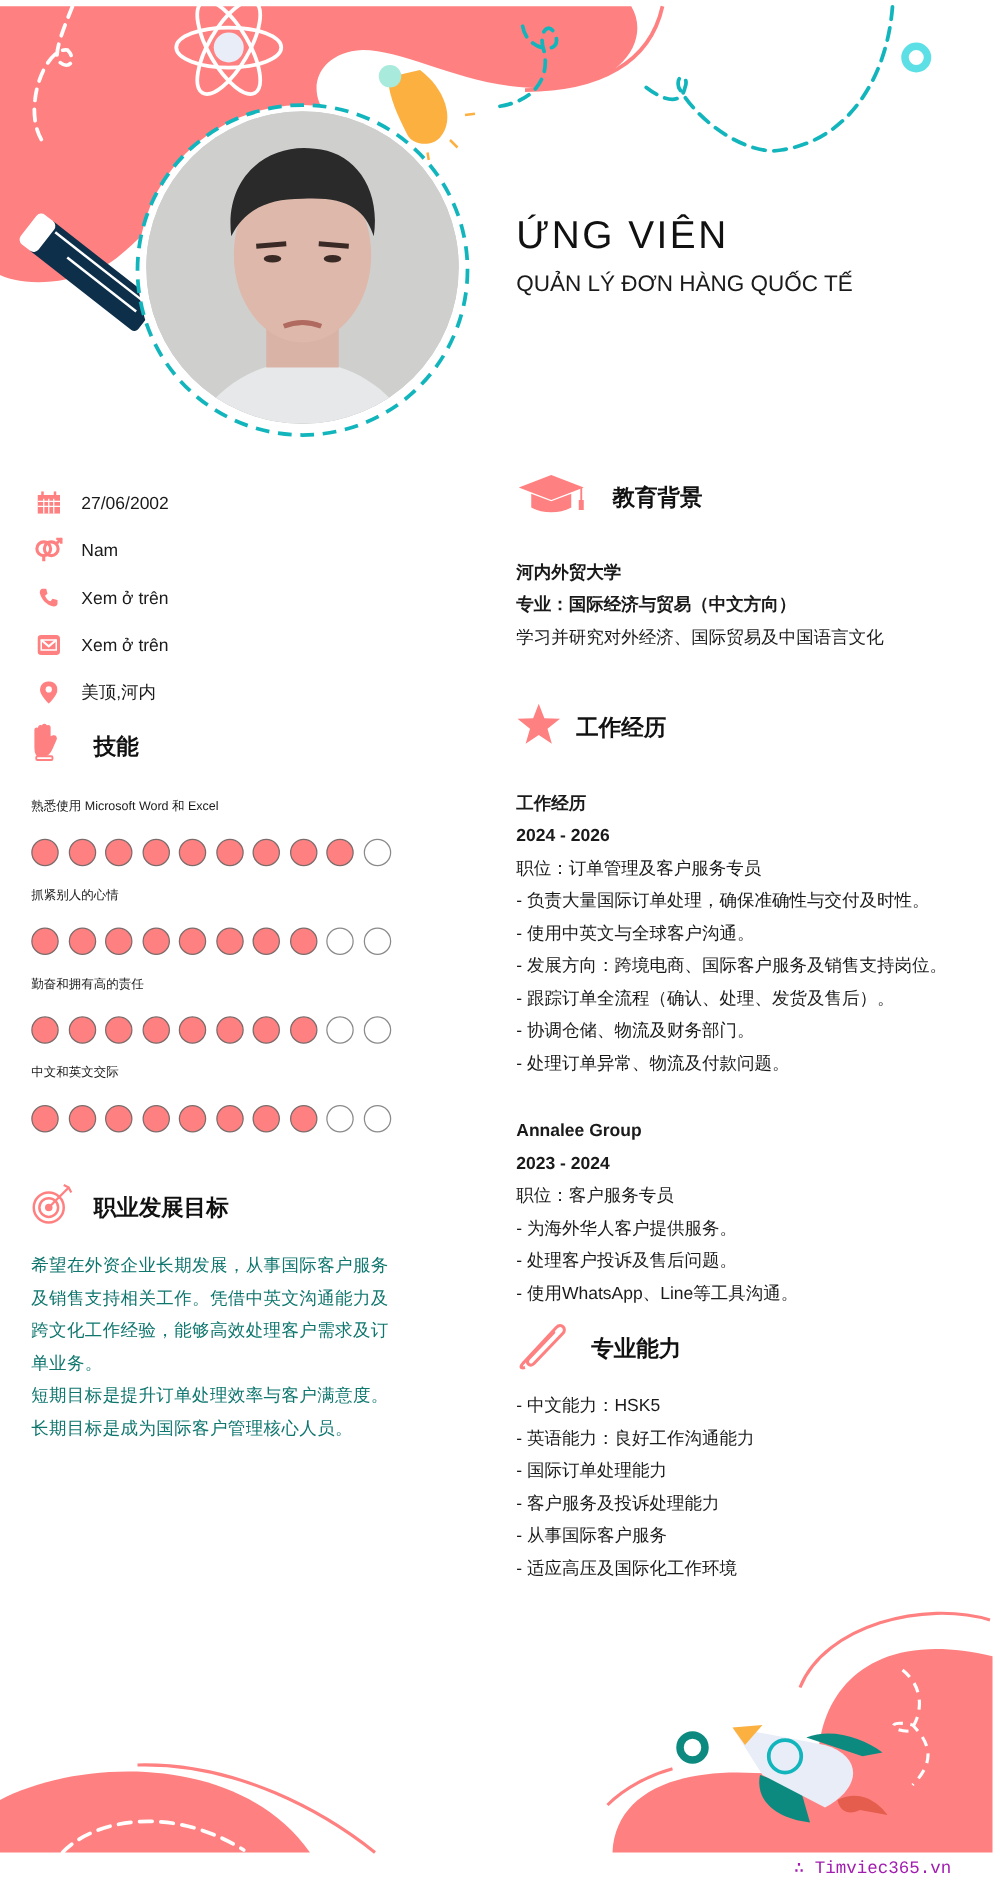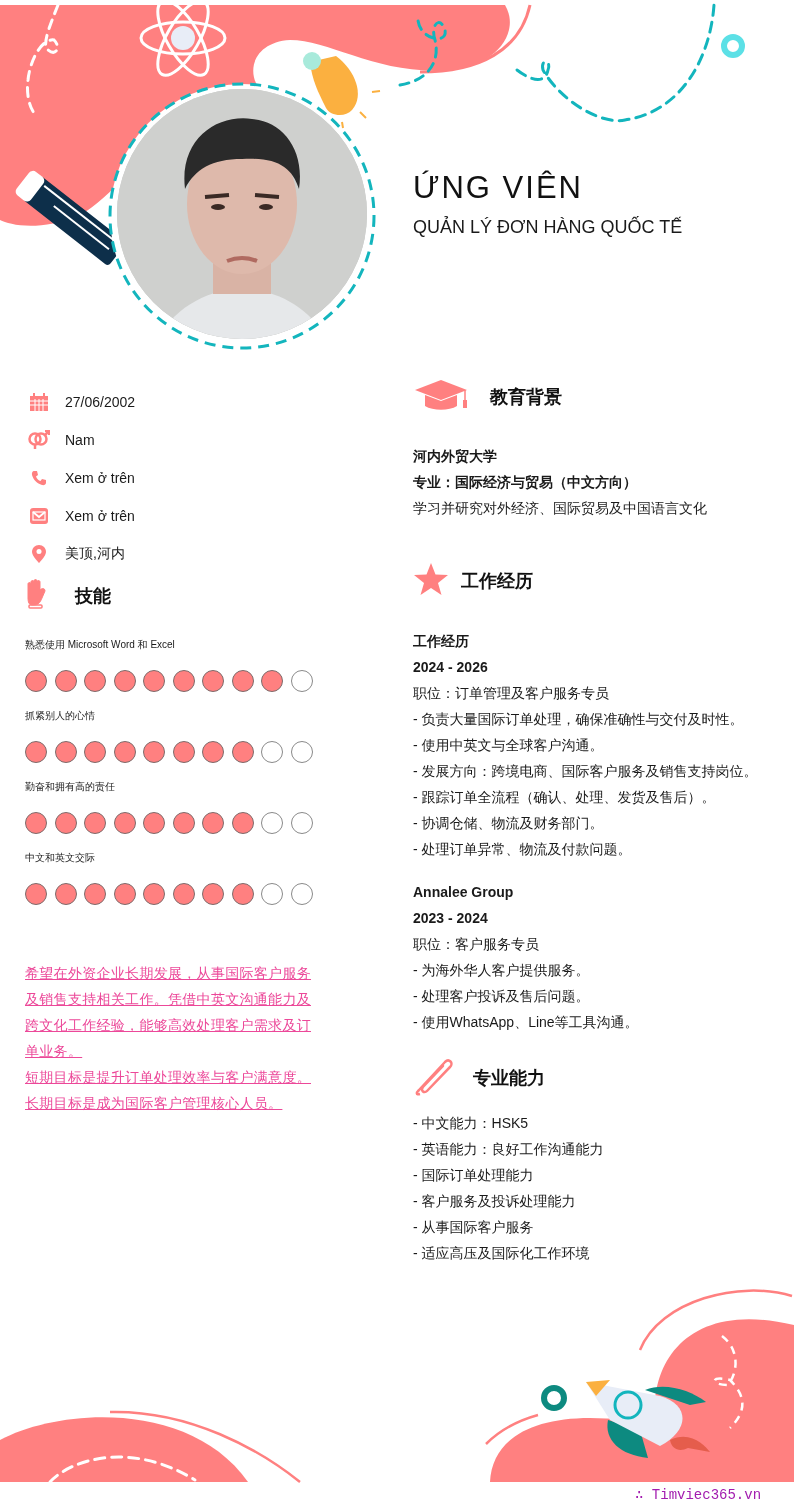--- a/index.html
+++ b/index.html
@@ -28,21 +28,21 @@
   .sec-title .t { font-size: 18px; font-weight: 700; color: #111; }
 
   .skills { position: absolute; left: 25px; top: 578px; width: 300px; }
   .skill { margin-top: 13px; }
   .skill-label { font-size: 10px; color: #1a1a1a; height: 22px; line-height: 22px; }
   .dots { display: flex; gap: 7.5px; margin-top: 14px; }
   .dot { width: 22px; height: 22px; border-radius: 50%; border: 1.5px solid #7d6b6b; background: #ff8080; }
   .dot.off { background: #ffffff; border-color: #8a8a8a; }
 
   .goal { position: absolute; left: 25px; top: 946px; width: 300px; }
-  .goal-text { margin-top: 14px; font-size: 14px; line-height: 26px; color: #ec4899; letter-spacing: 0.3px; text-decoration: underline; }
+  .goal-text { margin-top: 14px; font-size: 14px; line-height: 26px; color: #0f766e; letter-spacing: 0.3px; }
 
   
   .edu { position: absolute; left: 413px; top: 378px; width: 380px; }
   .entry { font-size: 14px; line-height: 26px; color: #1a1a1a; }
   .entry .b { font-weight: 700; }
 
   .work { position: absolute; left: 413px; top: 562px; width: 380px; }
   .pro { position: absolute; left: 413px; top: 1056px; width: 380px; }
 
   .watermark { position: absolute; left: 635px; top: 1486px; font-family: "Liberation Mono", "DejaVu Sans Mono", monospace; font-size: 14px; color: #a21caf; }
@@ -254,20 +254,32 @@
           <span class="dot"></span>
           <span class="dot"></span>
           <span class="dot"></span>
           <span class="dot off"></span>
           <span class="dot off"></span>
       </div>
     </div>
   </div>
 
   <div class="goal">
+    <div class="sec-title">
+      <span style="width:50px;">
+        <svg width="34" height="34" viewBox="0 0 34 34">
+            <circle cx="14" cy="20" r="12" fill="none" stroke="#ff8080" stroke-width="2"></circle>
+            <circle cx="14" cy="20" r="7.5" fill="none" stroke="#ff8080" stroke-width="2"></circle>
+            <circle cx="14" cy="20" r="3" fill="#ff8080"></circle>
+            <line x1="14" y1="20" x2="30" y2="4" stroke="#ff8080" stroke-width="1.8"></line>
+            <polyline points="26,2 30,4 32,8" stroke="#ff8080" stroke-width="1.8" fill="none"></polyline>
+          </svg>
+      </span>
+      <span class="t">职业发展目标</span>
+    </div>
     <div class="goal-text">
       <div>希望在外资企业长期发展，从事国际客户服务</div>
       <div>及销售支持相关工作。凭借中英文沟通能力及</div>
       <div>跨文化工作经验，能够高效处理客户需求及订</div>
       <div>单业务。</div>
       <div>短期目标是提升订单处理效率与客户满意度。</div>
       <div>长期目标是成为国际客户管理核心人员。</div>
     </div>
   </div>
 
@@ -305,21 +317,21 @@
       <div class="b">2024 - 2026</div>
       <div>职位：订单管理及客户服务专员</div>
       <div>- 负责大量国际订单处理，确保准确性与交付及时性。</div>
       <div>- 使用中英文与全球客户沟通。</div>
       <div>- 发展方向：跨境电商、国际客户服务及销售支持岗位。</div>
       <div>- 跟踪订单全流程（确认、处理、发货及售后）。</div>
       <div>- 协调仓储、物流及财务部门。</div>
       <div>- 处理订单异常、物流及付款问题。</div>
     </div>
 
-    <div class="entry" style="margin-top:17px;">
+    <div class="entry" style="margin-top:28px;">
       <div class="b">Annalee Group</div>
       <div class="b">2023 - 2024</div>
       <div>职位：客户服务专员</div>
       <div>- 为海外华人客户提供服务。</div>
       <div>- 处理客户投诉及售后问题。</div>
       <div>- 使用WhatsApp、Line等工具沟通。</div>
     </div>
   </div>
 
   <div class="pro">

